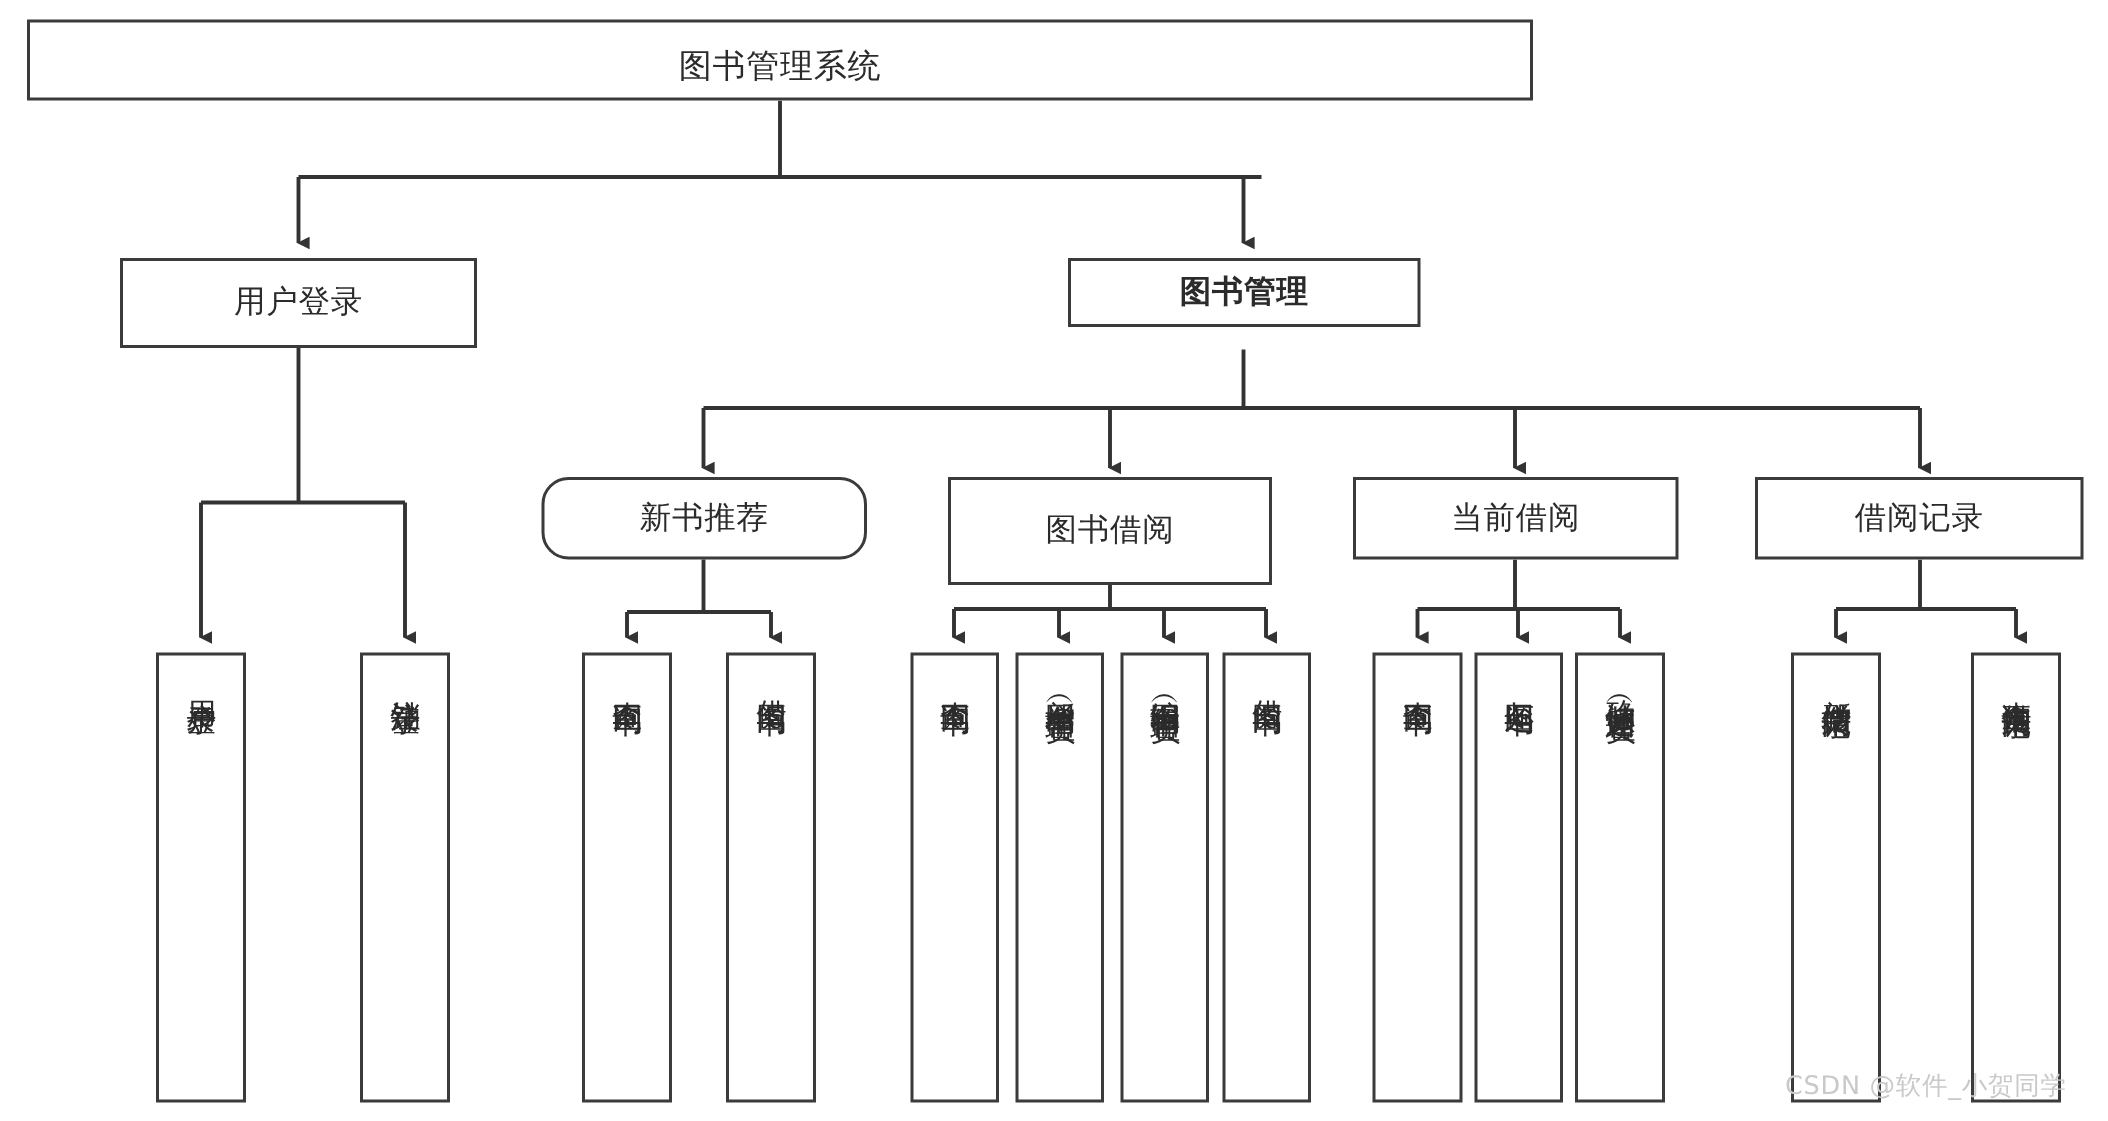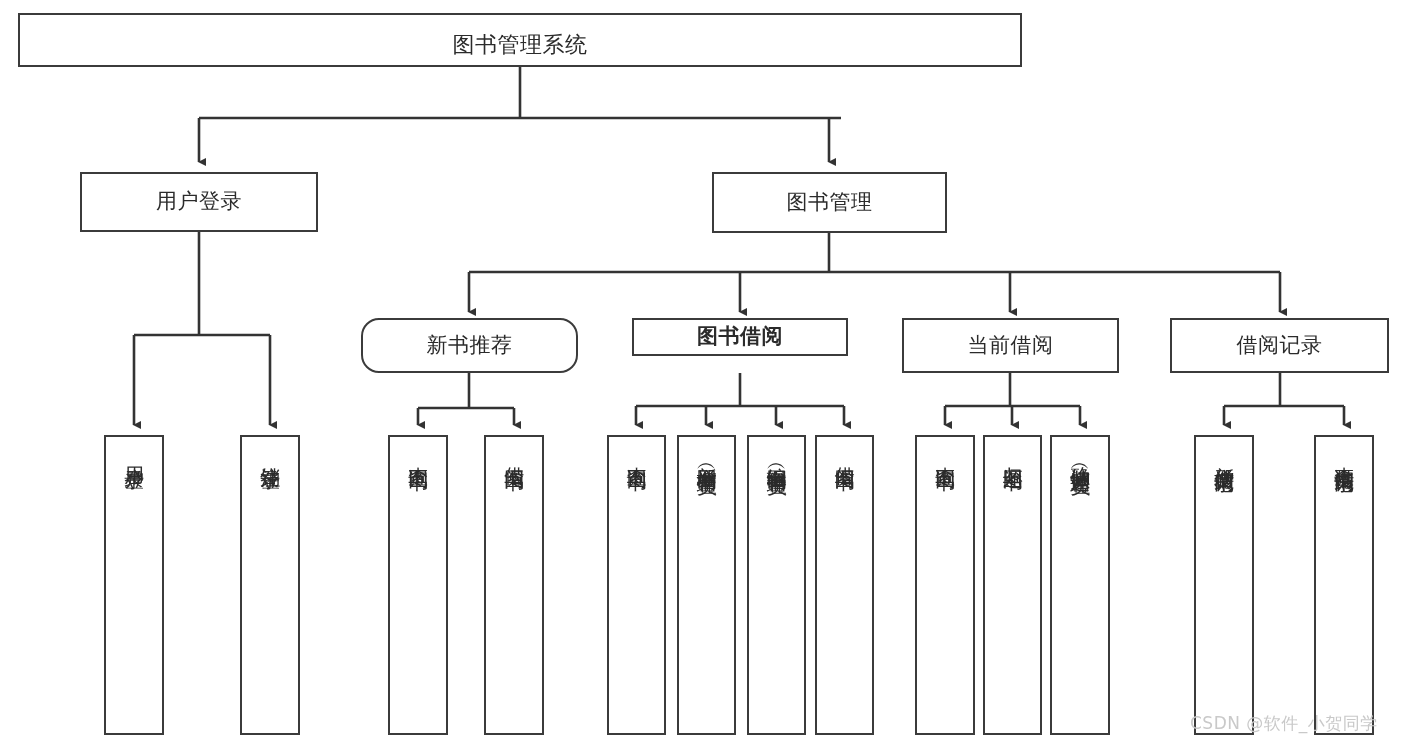--- a/index.html
+++ b/index.html
@@ -121,29 +121,29 @@
   </svg>
 
   <div class="node horiz root" style="left:18px; top:13px; width:1004px; height:54px;">
     <span class="label">图书管理系统</span>
   </div>
 
   <div class="node horiz" style="left:80px; top:172px; width:238px; height:60px;">
     <span class="label">用户登录</span>
   </div>
 
-  <div class="node horiz" style="left:712px; top:172px; width:235px; height:61px;">
+  <div class="node horiz" style="left:712px; top:172px; width:235px; height:46px;font-weight:bold;">
     <span class="label">图书管理</span>
   </div>
 
   <div class="node horiz" style="left:361px; top:318px; width:217px; height:55px;border-radius:18px;">
     <span class="label">新书推荐</span>
   </div>
 
-  <div class="node horiz" style="left:632px; top:318px; width:216px; height:38px;font-weight:bold;">
+  <div class="node horiz" style="left:632px; top:318px; width:216px; height:72px;">
     <span class="label">图书借阅</span>
   </div>
 
   <div class="node horiz" style="left:1170px; top:318px; width:219px; height:55px;">
     <span class="label">借阅记录</span>
   </div>
 
   <div class="node horiz" style="left:902px; top:318px; width:217px; height:55px;">
     <span class="label">当前借阅</span>
   </div>

